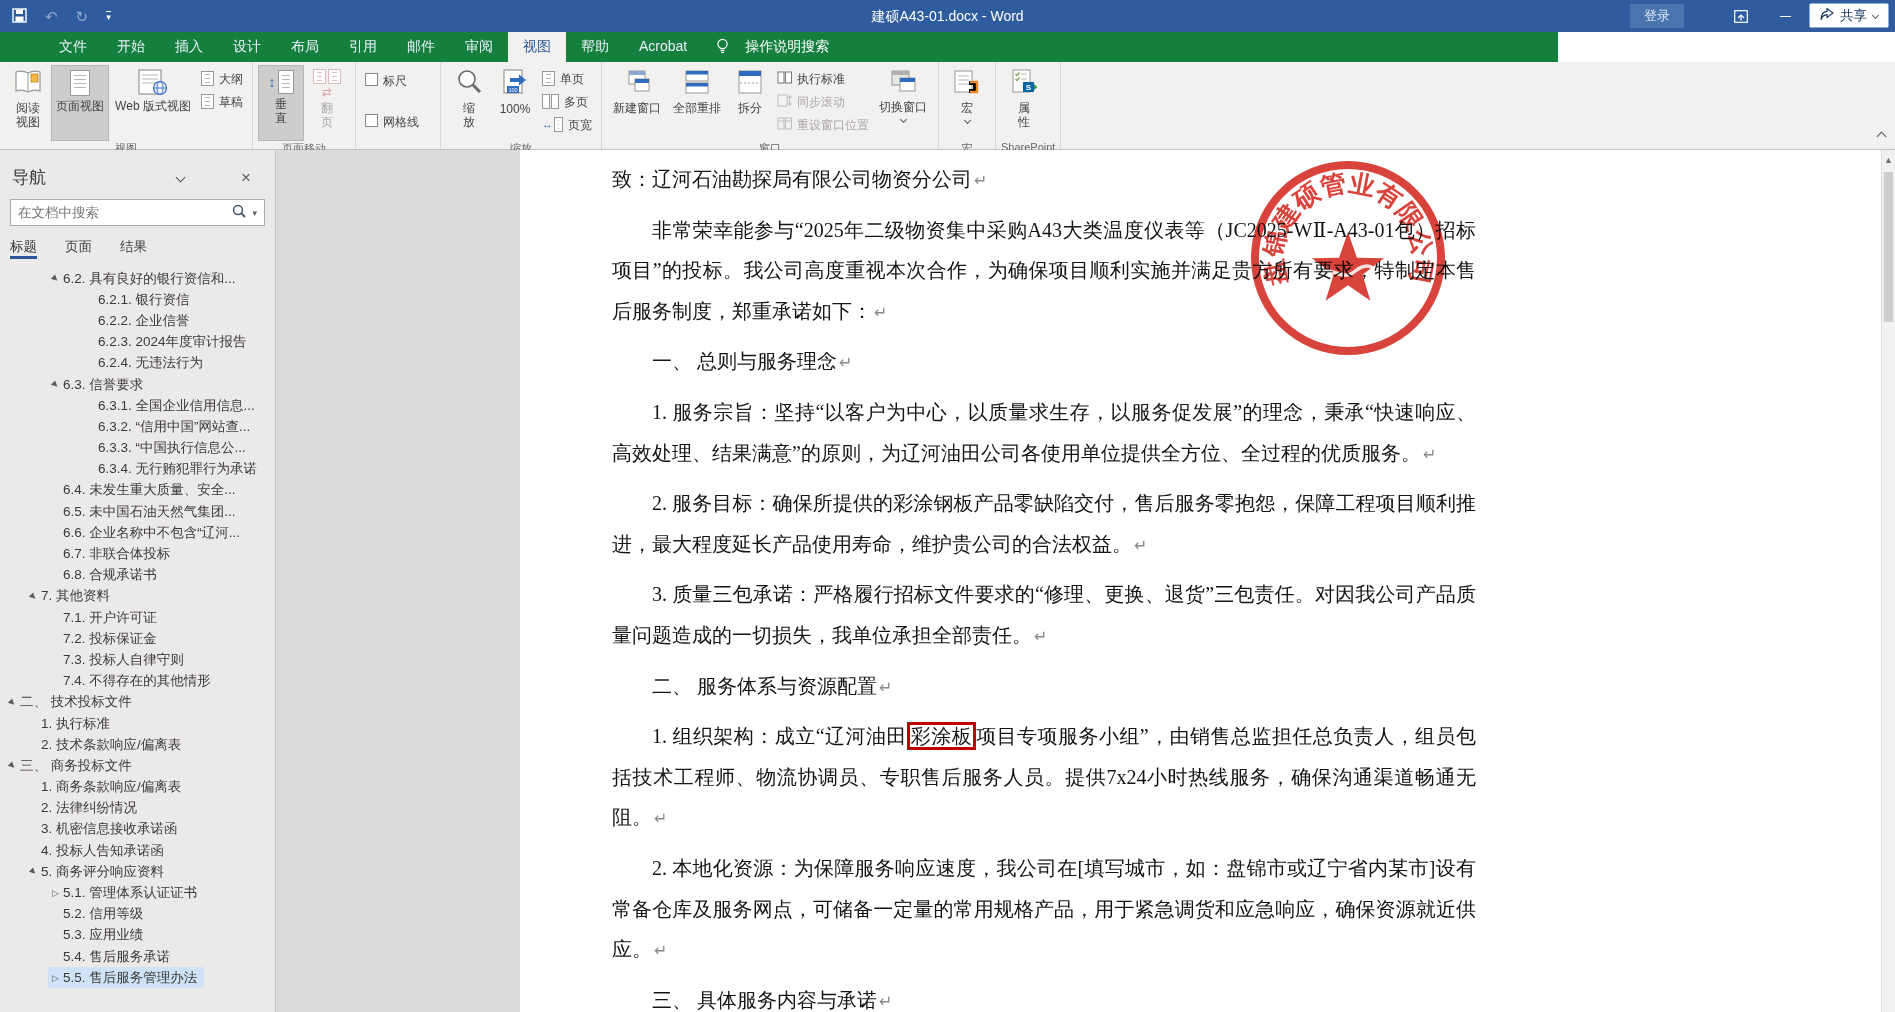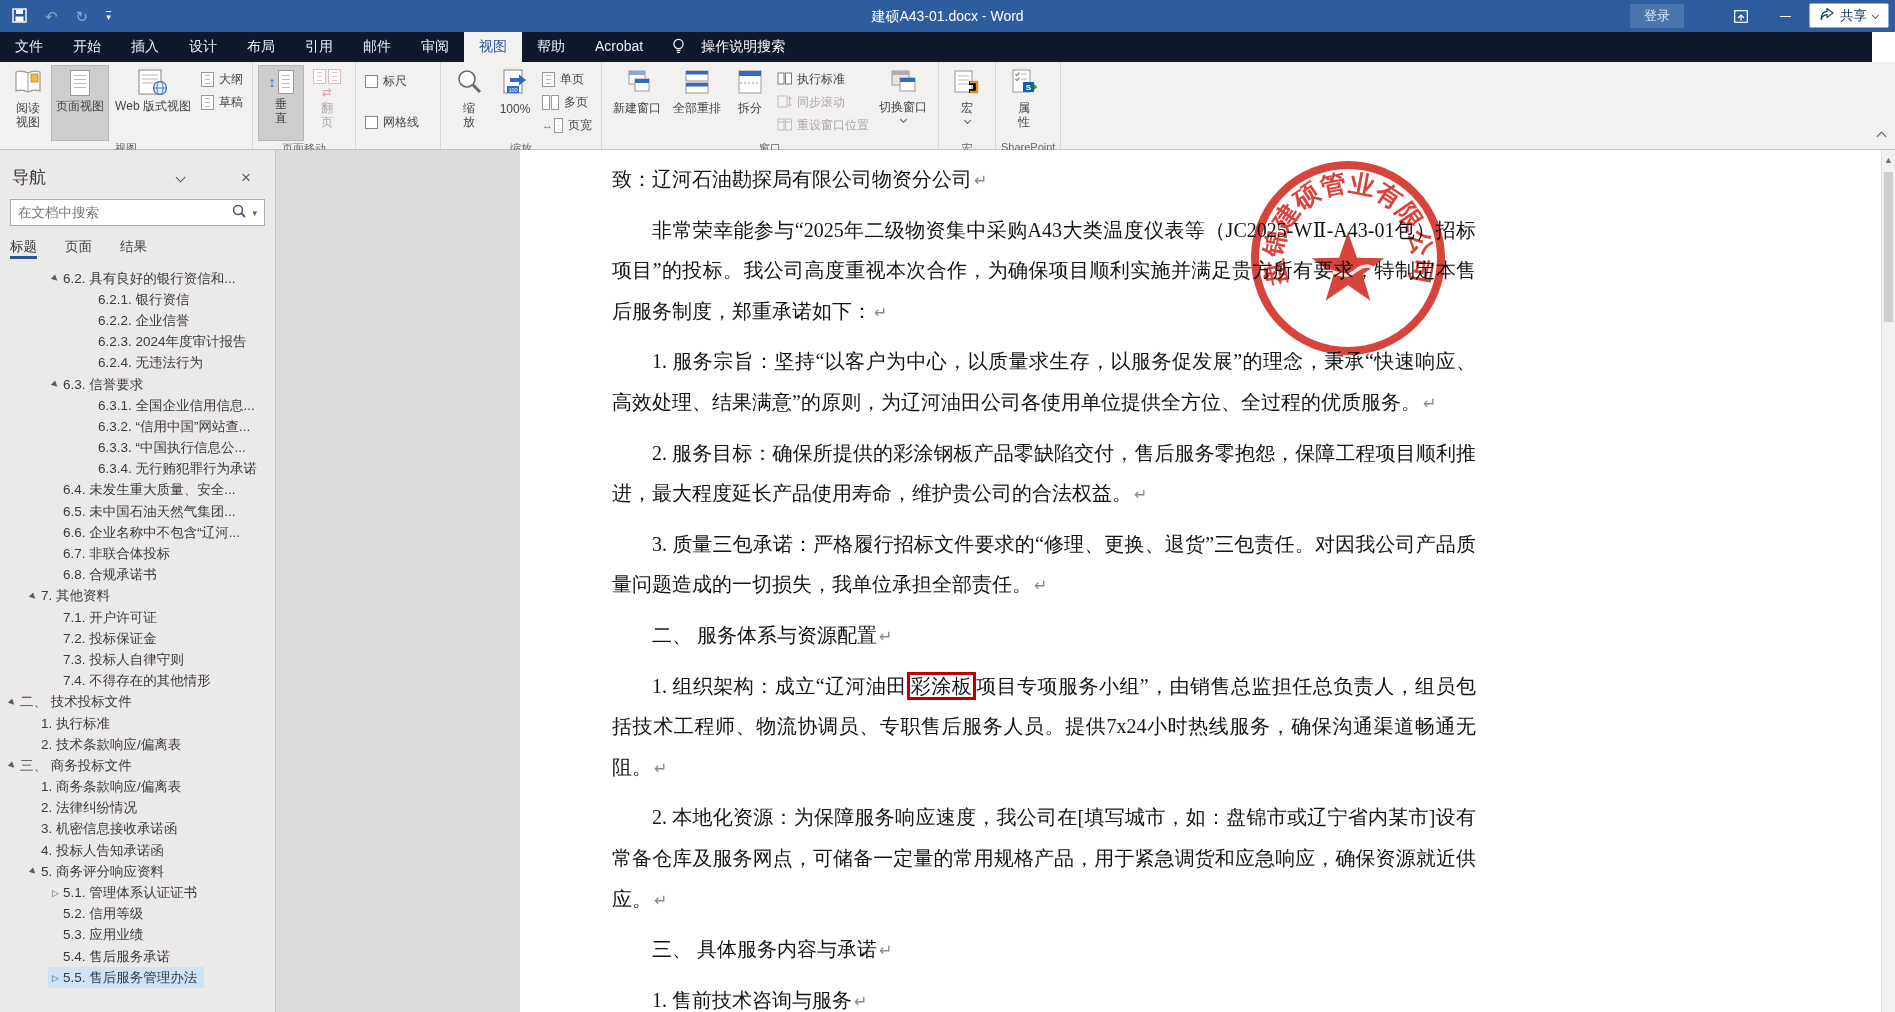--- a/index.html
+++ b/index.html
@@ -18,43 +18,43 @@
   .signin{background:#4a74ad;color:#dce8f8;font-size:13px;padding:3px 14px;margin-right:35px;}
   .winbtn{width:44px;height:32px;display:flex;align-items:center;justify-content:center;color:#fff;}
   .min-glyph{display:inline-block;width:11px;border-top:1.5px solid #fff;}
   .restore-glyph{position:relative;width:10px;height:10px;}
   .restore-glyph i{position:absolute;display:block;border:1.2px solid #fff;width:8px;height:8px;}
   .restore-glyph i.b{left:0;bottom:0;background:#2e5c9e;}
   .restore-glyph i.f{right:0;top:0;}
   .close-glyph{font-size:18px;line-height:1;}
 
   
-  .tabrow{position:absolute;left:0;top:32px;width:1872px;height:30px;background:#0f172a;display:flex;
-    align-items:stretch;color:#eaf0fb;font-size:14px;}
+  .tabrow{position:absolute;left:0;top:32px;width:1558px;height:30px;background:#15803d;display:flex;
+    align-items:stretch;color:#eaf0fb;font-size:14px;padding-left:44px;}
   .tab{padding:6px 15px 0 15px;cursor:default;white-space:nowrap;}
   .tab.active{background:#f3f1f0;color:#2b579a;}
   .tellme{display:flex;align-items:center;gap:16px;padding:0 14px;color:#fff;}
   .share-btn{position:absolute;right:6px;top:3px;height:25px;background:#fff;border:1px solid #8eadd4;
     color:#17375e;font-size:13.5px;display:flex;align-items:center;gap:6px;padding:0 10px;border-radius:2px;}
 
   
   .ribbon{position:absolute;left:0;top:62px;width:1895px;height:88px;background:#f3f1f0;
     border-bottom:1px solid #c5c3c1;display:flex;}
   .rgroup{display:flex;flex-direction:column;border-right:1px solid #d9d7d5;padding:0 3px;}
   .rgroup-content{flex:1;display:flex;align-items:flex-start;padding:3px 2px 0 2px;}
   .rgroup-label{text-align:center;font-size:11px;color:#666;padding:0 2px 3px 2px;white-space:nowrap;}
   .bigbtn{display:flex;flex-direction:column;align-items:center;justify-content:flex-start;
     min-width:46px;height:76px;padding:4px 4px 0 4px;font-size:12px;color:#444;gap:3px;text-align:center;}
   .bigbtn .blabel{line-height:1.2;}
   .bigbtn.sel{background:#cfcdcb;border:1px solid #b8b6b4;}
   .bigbtn.dis{color:#a9a7a5;}
   .narrowlbl{width:16px;}
   .twolinelbl{width:34px;}
   .smallcol{display:flex;flex-direction:column;gap:6px;padding:6px 4px 0 4px;}
-  .smallbtn{display:flex;align-items:center;gap:5px;font-size:12px;color:#444;white-space:nowrap;}
+  .smallbtn{display:flex;align-items:flex-start;gap:5px;font-size:12px;color:#444;white-space:nowrap;}
   .smallbtn.dis{color:#a9a7a5;}
   .chk{width:13px;height:13px;border:1px solid #8a8886;background:#fff;display:inline-flex;
     align-items:center;justify-content:center;font-size:11px;color:#333;}
   .ribbon-collapse{position:absolute;right:10px;bottom:5px;}
   .chev{display:inline-block;width:7px;height:7px;border-top:1.6px solid #5a5a5a;border-right:1.6px solid #5a5a5a;}
   .chev.up{transform:rotate(-45deg);}
   .chev.dn{transform:rotate(135deg);}
   .chev.sm{width:5px;height:5px;}
 
   
@@ -675,20 +675,21 @@
         </span>
       </div>
     </div>
 </div>
 
 <div class="docarea">
   <div class="page">
     <div class="doctext" id="doc-text">
         <div class="para"><span>致：辽河石油勘探局有限公司物资分公司</span><span class="pmark">↵</span></div>
         <div class="para ind"><span>非常荣幸能参与“2025年二级物资集中采购A43大类温度仪表等（JC2025-WⅡ-A43-01包）招标项目”的投标。我公司高度重视本次合作，为确保项目顺利实施并满足贵方所有要求，特制定本售后服务制度，郑重承诺如下：</span><span class="pmark">↵</span></div>
+        <div class="para ind"><span>一、 总则与服务理念</span><span class="pmark">↵</span></div>
         <div class="para ind"><span>1. 服务宗旨：坚持“以客户为中心，以质量求生存，以服务促发展”的理念，秉承“快速响应、高效处理、结果满意”的原则，为辽河油田公司各使用单位提供全方位、全过程的优质服务。</span><span class="pmark">↵</span></div>
         <div class="para ind"><span>2. 服务目标：确保所提供的彩涂钢板产品零缺陷交付，售后服务零抱怨，保障工程项目顺利推进，最大程度延长产品使用寿命，维护贵公司的合法权益。</span><span class="pmark">↵</span></div>
         <div class="para ind"><span>3. 质量三包承诺：严格履行招标文件要求的“修理、更换、退货”三包责任。对因我公司产品质量问题造成的一切损失，我单位承担全部责任。</span><span class="pmark">↵</span></div>
         <div class="para ind"><span>二、 服务体系与资源配置</span><span class="pmark">↵</span></div>
         <div class="para ind"><span>1. 组织架构：成立“辽河油田</span><span class="redbox">彩涂板</span><span>项目专项服务小组”，由销售总监担任总负责人，组员包括技术工程师、物流协调员、专职售后服务人员。提供7x24小时热线服务，确保沟通渠道畅通无阻。</span><span class="pmark">↵</span></div>
         <div class="para ind"><span>2. 本地化资源：为保障服务响应速度，我公司在[填写城市，如：盘锦市或辽宁省内某市]设有常备仓库及服务网点，可储备一定量的常用规格产品，用于紧急调货和应急响应，确保资源就近供应。</span><span class="pmark">↵</span></div>
         <div class="para ind"><span>三、 具体服务内容与承诺</span><span class="pmark">↵</span></div>
         <div class="para ind"><span>1. 售前技术咨询与服务</span><span class="pmark">↵</span></div>
         <div class="para"><span>免费提供产品技术资料、样本及施工规范文件。</span><span class="pmark">↵</span></div>
       </div>

